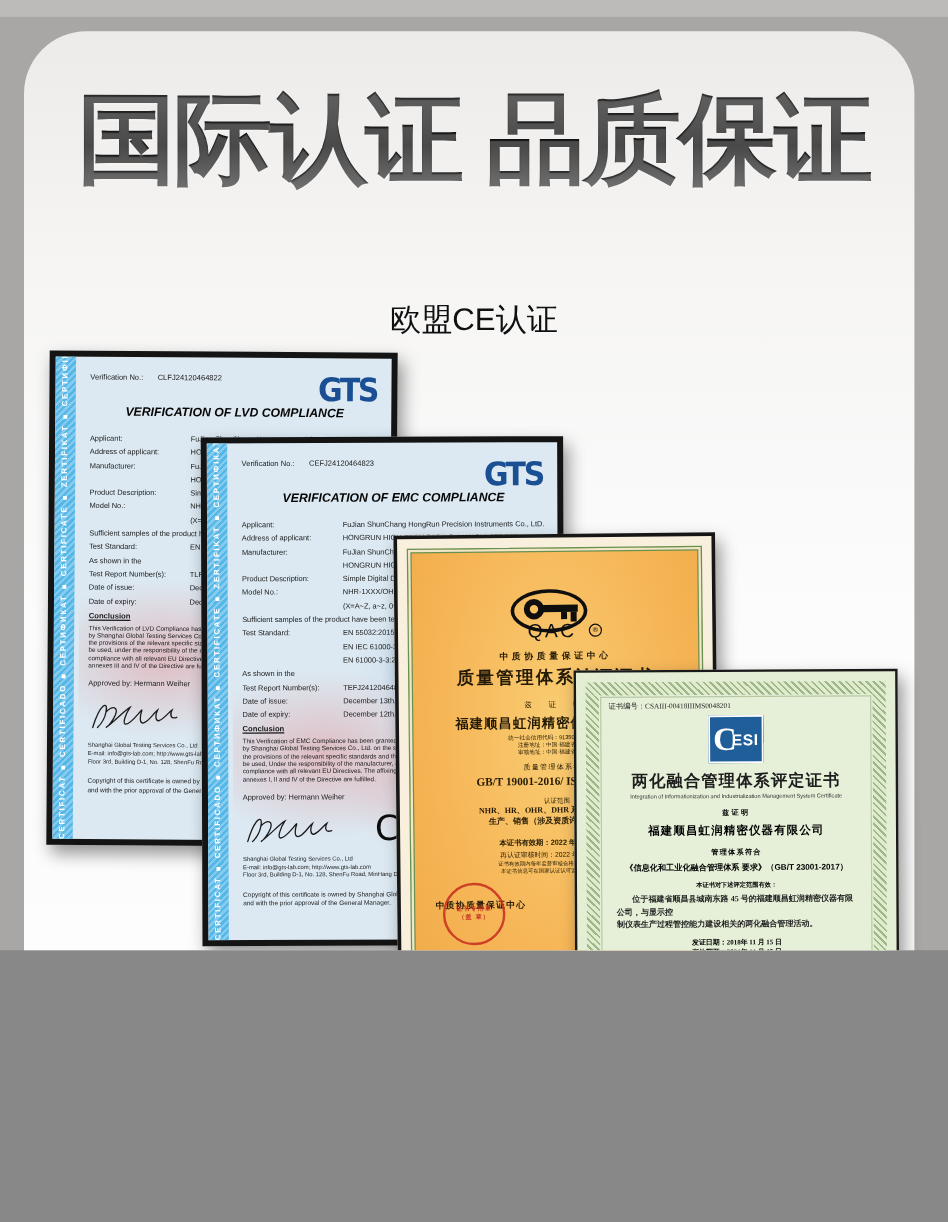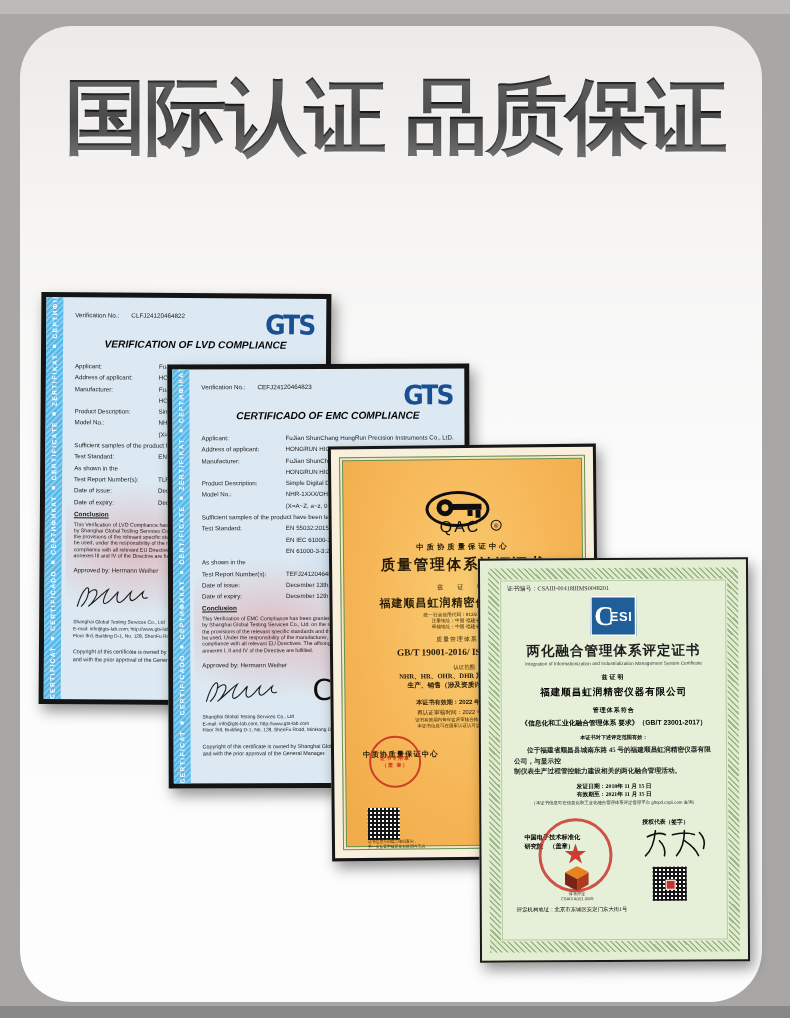--- a/index.html
+++ b/index.html
@@ -1,17 +1,17 @@
 <!DOCTYPE html>
 <html><head>
 <meta charset="utf-8">
 <style>
   * { margin:0; padding:0; box-sizing:border-box; }
   body { font-family:"Liberation Sans", sans-serif; background:#888; }
-  .stage { position:relative; width:790px; height:1006px; background:#a9a6a6; overflow:hidden; margin:0 auto; }
+  .stage { position:relative; width:790px; height:792px; background:#a9a6a6; overflow:hidden; margin:0 auto; }
   .top-strip { position:absolute; top:0; left:0; right:0; height:14px; background:#bdbaba; }
   .card { position:absolute; left:20px; top:26px; width:742px; height:976px; border-radius:52px;
           background:linear-gradient(180deg,#edebea 0%,#f6f5f4 20%,#fcfcfc 50%,#fdfdfd 100%); }
 
   .main-title { position:absolute; top:70px; left:0; width:100%; text-align:center;
     font-size:82px; font-weight:900; letter-spacing:-2px; line-height:1.15;
     background:linear-gradient(180deg,#303030 0%,#0d0d0d 55%,#4a4a4a 100%);
     -webkit-background-clip:text; background-clip:text; color:transparent;
     text-shadow:0 2px 1px rgba(255,255,255,.25); }
   .sub1 { position:absolute; top:193px; left:0; width:100%; text-align:center; font-size:26px; color:#101010; }
@@ -143,20 +143,21 @@
   .caddr { font-size:5.4px; margin-top:5px; padding-left:8px; font-family:"Liberation Serif",serif; }
 </style>
 </head>
 <body>
 
 <div class="stage">
   <div class="top-strip"></div>
   <div class="card"></div>
 
   <div class="main-title">国际认证 品质保证</div>
+  <div class="sub2">欧盟CE认证</div>
 
   <div class="cert gts" id="lvd">
     <div class="band">
         <span>CERTIFICAT ■ CERTIFICADO ■ СЕРТИФИКАТ ■ CERTIFICATE ■ ZERTIFIKAT ■ СЕРТИФІКАТ ■ CERTIFICAT ■ CERTIFICADO ■ СЕРТИФИКАТ ■ CERTIFICATE ■ ZERTIFIKAT</span>
       </div>
     <div class="gbody">
       <div class="gcontent">
         <div class="vrow">
           <span>Verification No.:</span>
           <span>CLFJ24120464822</span>
@@ -243,21 +244,21 @@
     <div class="band">
         <span>CERTIFICAT ■ CERTIFICADO ■ СЕРТИФИКАТ ■ CERTIFICATE ■ ZERTIFIKAT ■ СЕРТИФІКАТ ■ CERTIFICAT ■ CERTIFICADO ■ СЕРТИФИКАТ ■ CERTIFICATE ■ ZERTIFIKAT</span>
       </div>
     <div class="gbody">
       <div class="gcontent">
         <div class="vrow">
           <span>Verification No.:</span>
           <span>CEFJ24120464823</span>
           <span class="gts-logo">GTS</span>
         </div>
-        <div class="gtitle">CERTIFICADO OF EMC COMPLIANCE</div>
+        <div class="gtitle">VERIFICATION OF EMC COMPLIANCE</div>
         <div class="frows">
           <div class="frow">
               <span class="fl">Applicant:</span>
               <span class="fv">FuJian ShunChang HongRun Precision Instruments Co., LtD.</span>
             </div>
           <div class="frow">
               <span class="fl">Address of applicant:</span>
               <span class="fv">HONGRUN HIGH-TECH PARK SHUANGXI STREET</span>
             </div>
           <div class="frow">

